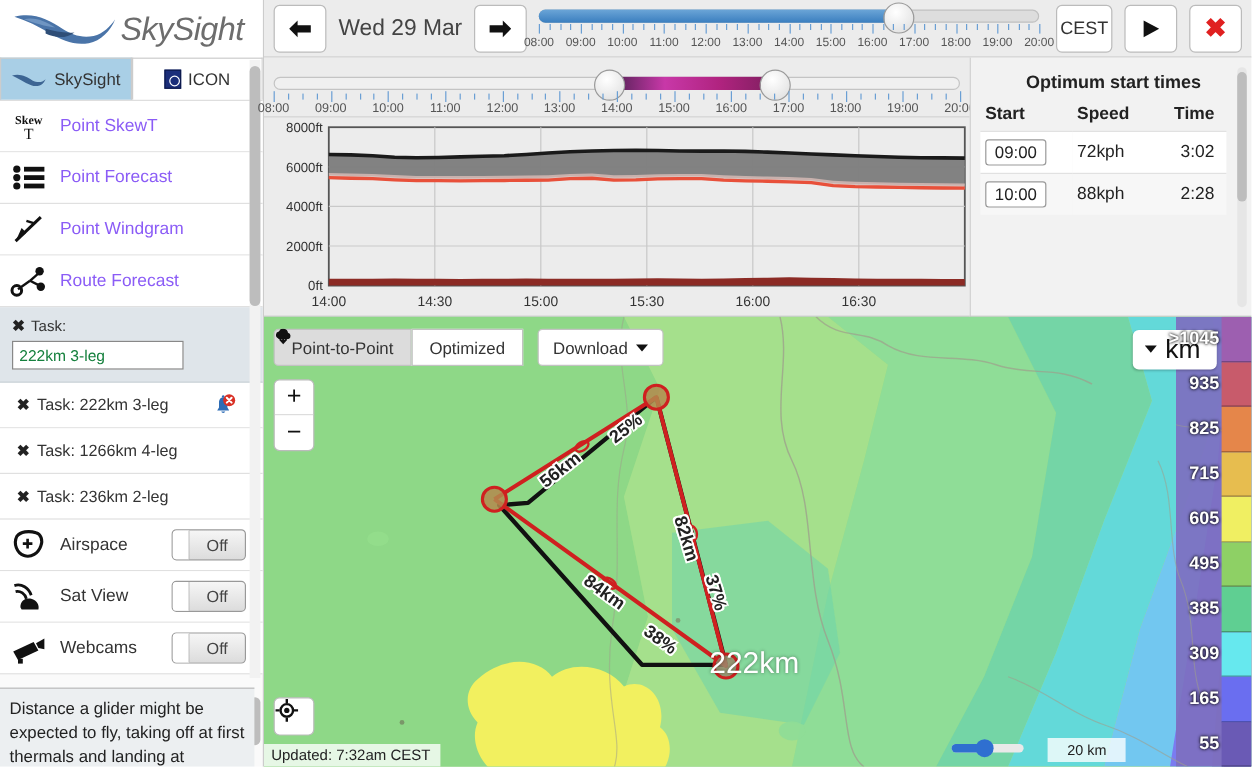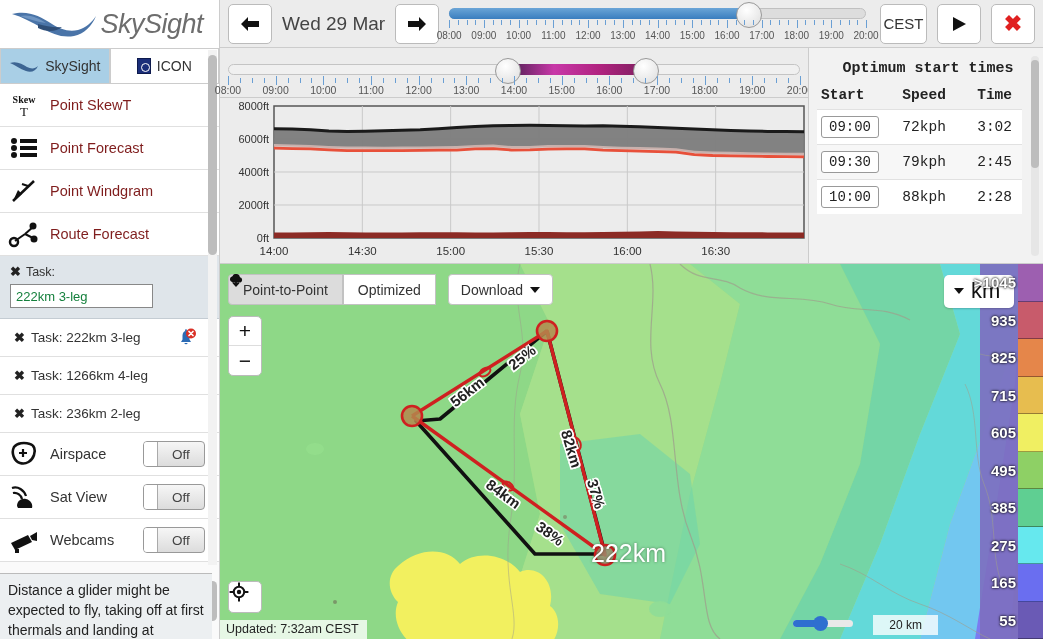--- a/index.html
+++ b/index.html
@@ -43,21 +43,21 @@
     display: inline-block; position: relative;
   }
   .tab .icon-icon::after {
     content: ""; position: absolute; left: 3px; top: 4px; width: 7px; height: 7px;
     border: 1.5px solid #fff; border-radius: 50%;
   }
 
   .nav-item {
     height: 43px; display: flex; align-items: center; gap: 10px;
     padding-left: 8px; border-bottom: 1px solid #e0e0e0;
-    background: #fff; font-size: 14.5px; color: #7f1d1d; cursor: pointer;
+    background: #fff; font-size: 14.5px; color: #8b5cf6; cursor: pointer;
   }
   .nav-ico { width: 32px; height: 30px; flex: none; position: relative; }
 
   
   .task-panel {
     background: #dfe5ea; padding: 8px 8px 10px 10px; border-bottom: 1px solid #c4ccd3;
   }
   .task-panel-head { font-size: 12.5px; color: #333; display: flex; align-items: center; gap: 5px; margin-bottom: 5px;}
   .xmark { font-weight: bold; font-size: 13px; color: #222; }
   .task-input {
@@ -161,21 +161,21 @@
   
   #chart {
     position: absolute; left: 220px; top: 98px; width: 588px; height: 166px;
     background: #ececec; border-bottom: 1px solid #ccc; overflow: hidden;
   }
 
   
   #opt-panel {
     position: absolute; left: 808px; top: 48px; width: 235px; height: 216px;
     background: #f2f2f2; border-left: 1px solid #ccc; border-bottom: 1px solid #ccc;
-    padding: 6px 4px 0 8px; overflow: hidden; font-family: Liberation Mono, monospace;
+    padding: 6px 4px 0 8px; overflow: hidden;
   }
   .opt-title { text-align: center; font-size: 15px; font-weight: bold; color: #222; margin: 6px 0 8px; }
   .opt-table { width: 205px; border-collapse: collapse; }
   .opt-table th {
     font-size: 14.5px; font-weight: bold; color: #222; text-align: left; padding: 2px 4px 6px 4px;
   }
   .opt-table th.c-speed, .opt-table td.c-speed { text-align: left; }
   .opt-table th.c-time, .opt-table td.c-time { text-align: right; padding-right: 10px; }
   .opt-table tbody tr { border-top: 1px solid #e1e1e1; background: #fff; }
   .opt-table tbody tr:nth-child(even) { background: #f7f7f7; }
@@ -644,25 +644,20 @@
           <th class="c-time">Time</th>
         </tr>
       </thead>
       <tbody id="optBody">
           <tr>
             <td><span class="start-btn">09:00</span></td>
             <td class="c-speed">72kph</td>
             <td class="c-time">3:02</td>
           </tr>
           <tr>
-            <td><span class="start-btn">09:30</span></td>
-            <td class="c-speed">79kph</td>
-            <td class="c-time">2:45</td>
-          </tr>
-          <tr>
             <td><span class="start-btn">10:00</span></td>
             <td class="c-speed">88kph</td>
             <td class="c-time">2:28</td>
           </tr>
         </tbody>
     </table>
     <div class="opt-scroll-track"></div>
     <div class="opt-scroll"></div>
   </div>
 
@@ -793,19 +788,19 @@
           <div style="height: 37.5px; background: rgb(106, 90, 181); border-bottom: 1px solid rgba(0, 0, 0, 0.35);"></div>
         </div>
       <div class="legend-labels" id="legendLabels">
           <span style="top: 18px;">&gt;1045</span>
           <span style="top: 55.5px;">935</span>
           <span style="top: 93px;">825</span>
           <span style="top: 130.5px;">715</span>
           <span style="top: 168px;">605</span>
           <span style="top: 205.5px;">495</span>
           <span style="top: 243px;">385</span>
-          <span style="top: 280.5px;">275</span>
+          <span style="top: 280.5px;">309</span>
           <span style="top: 318px;">165</span>
           <span style="top: 355.5px;">55</span>
         </div>
     </div>
   </div>
 </div>
 
 </body></html>

